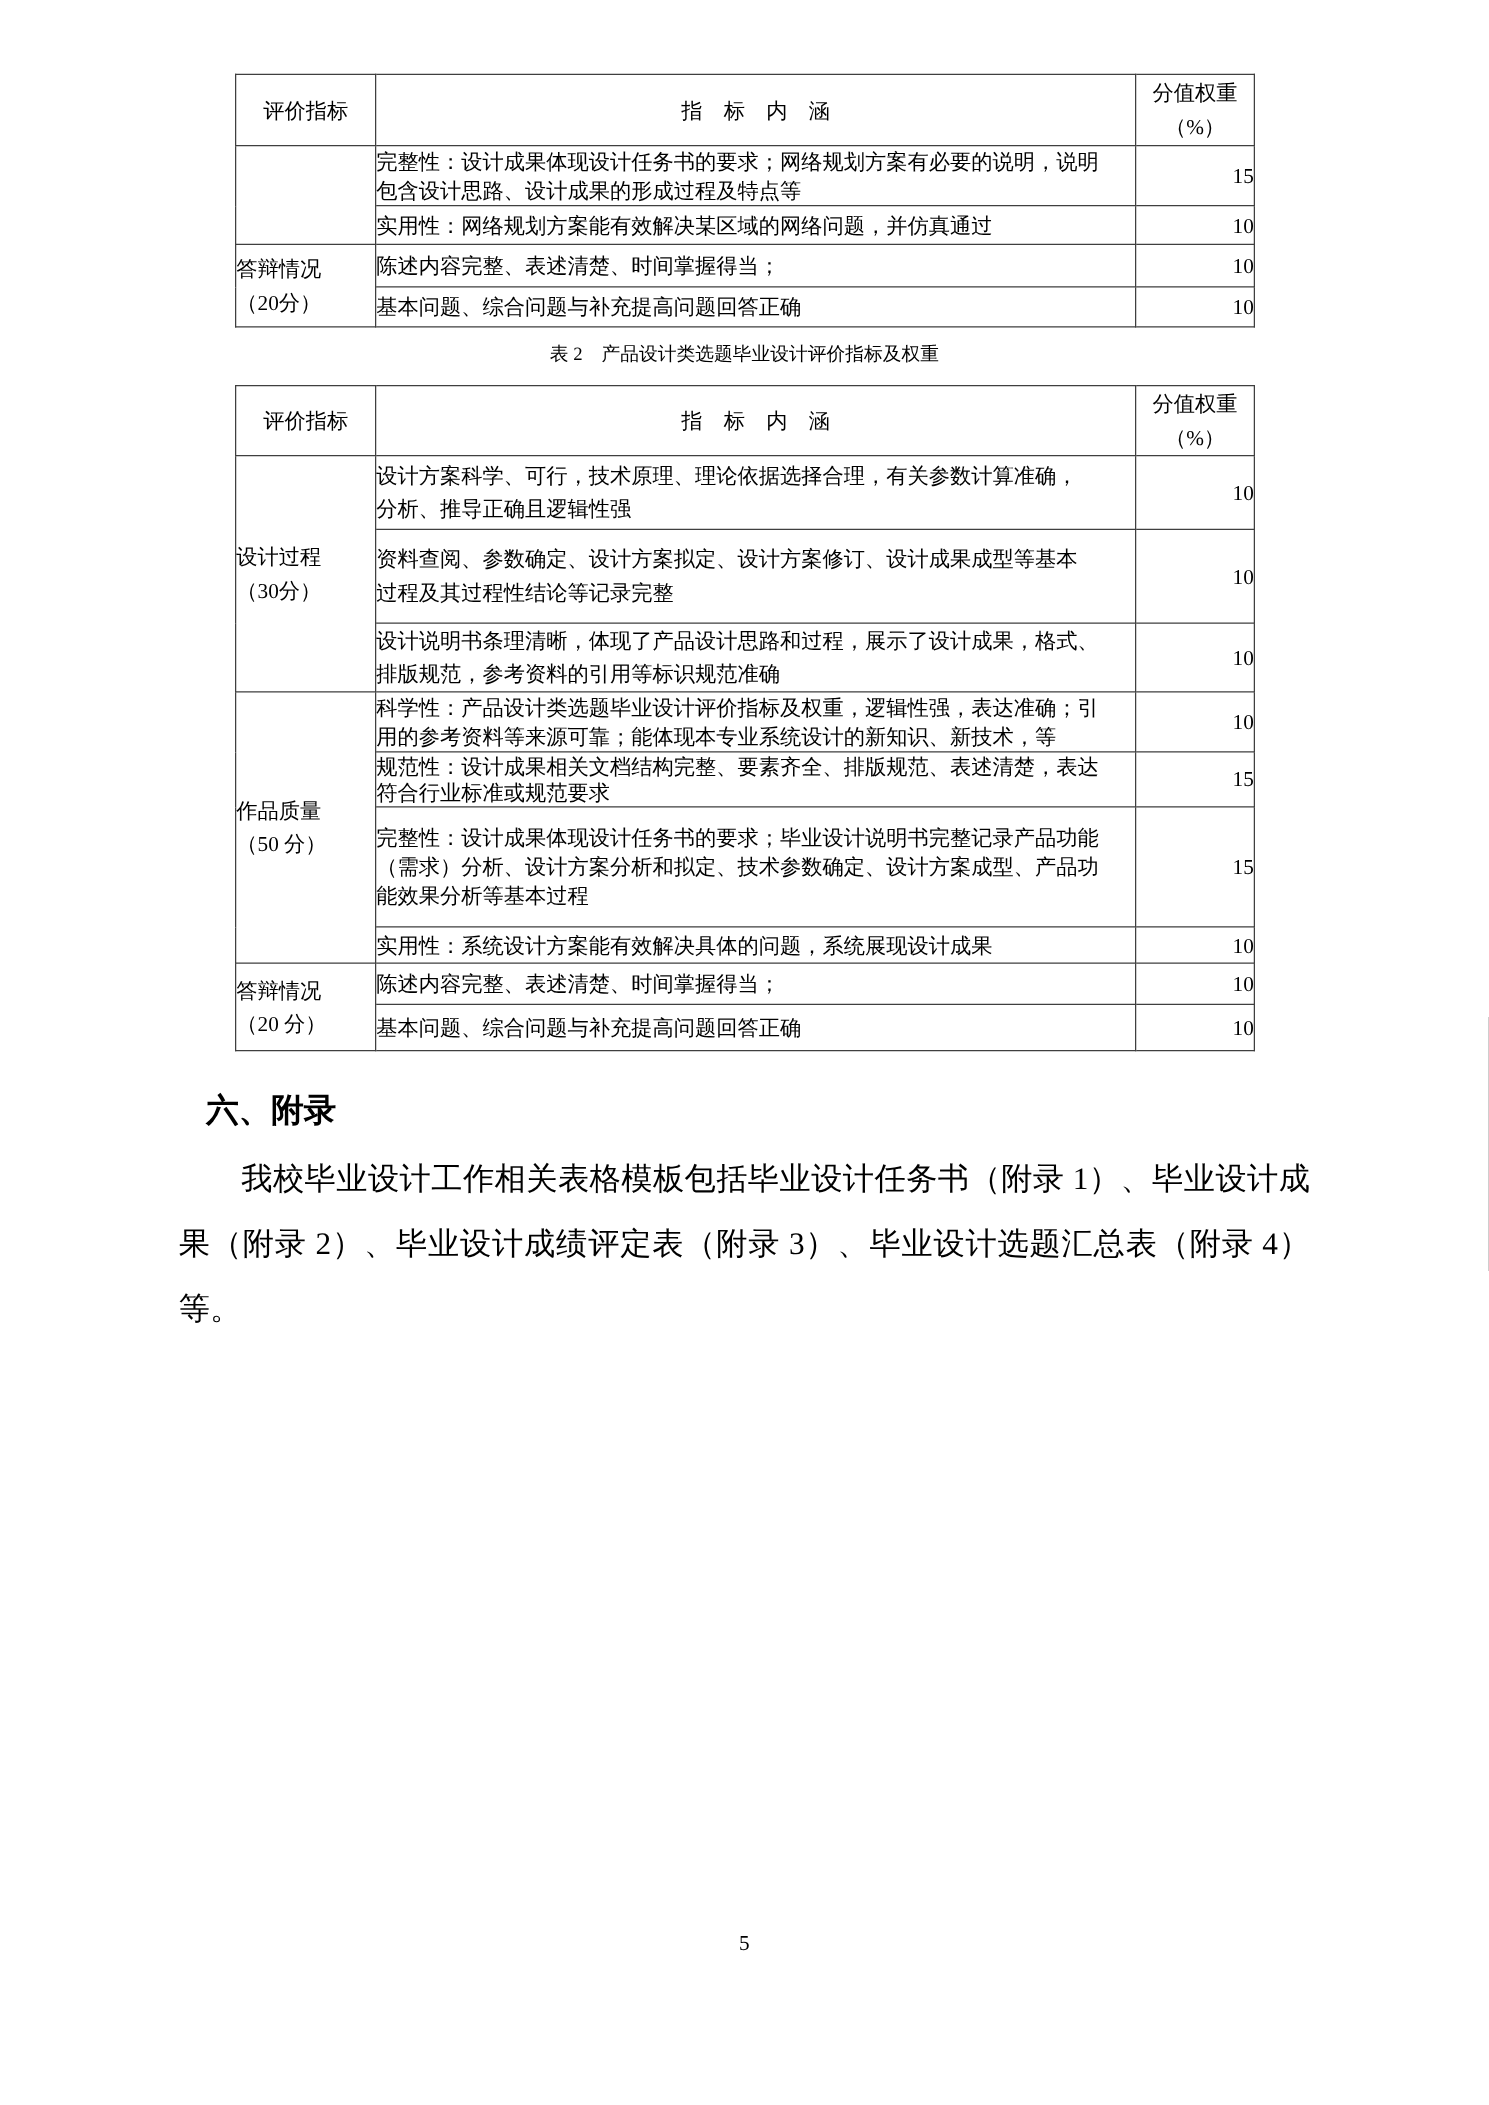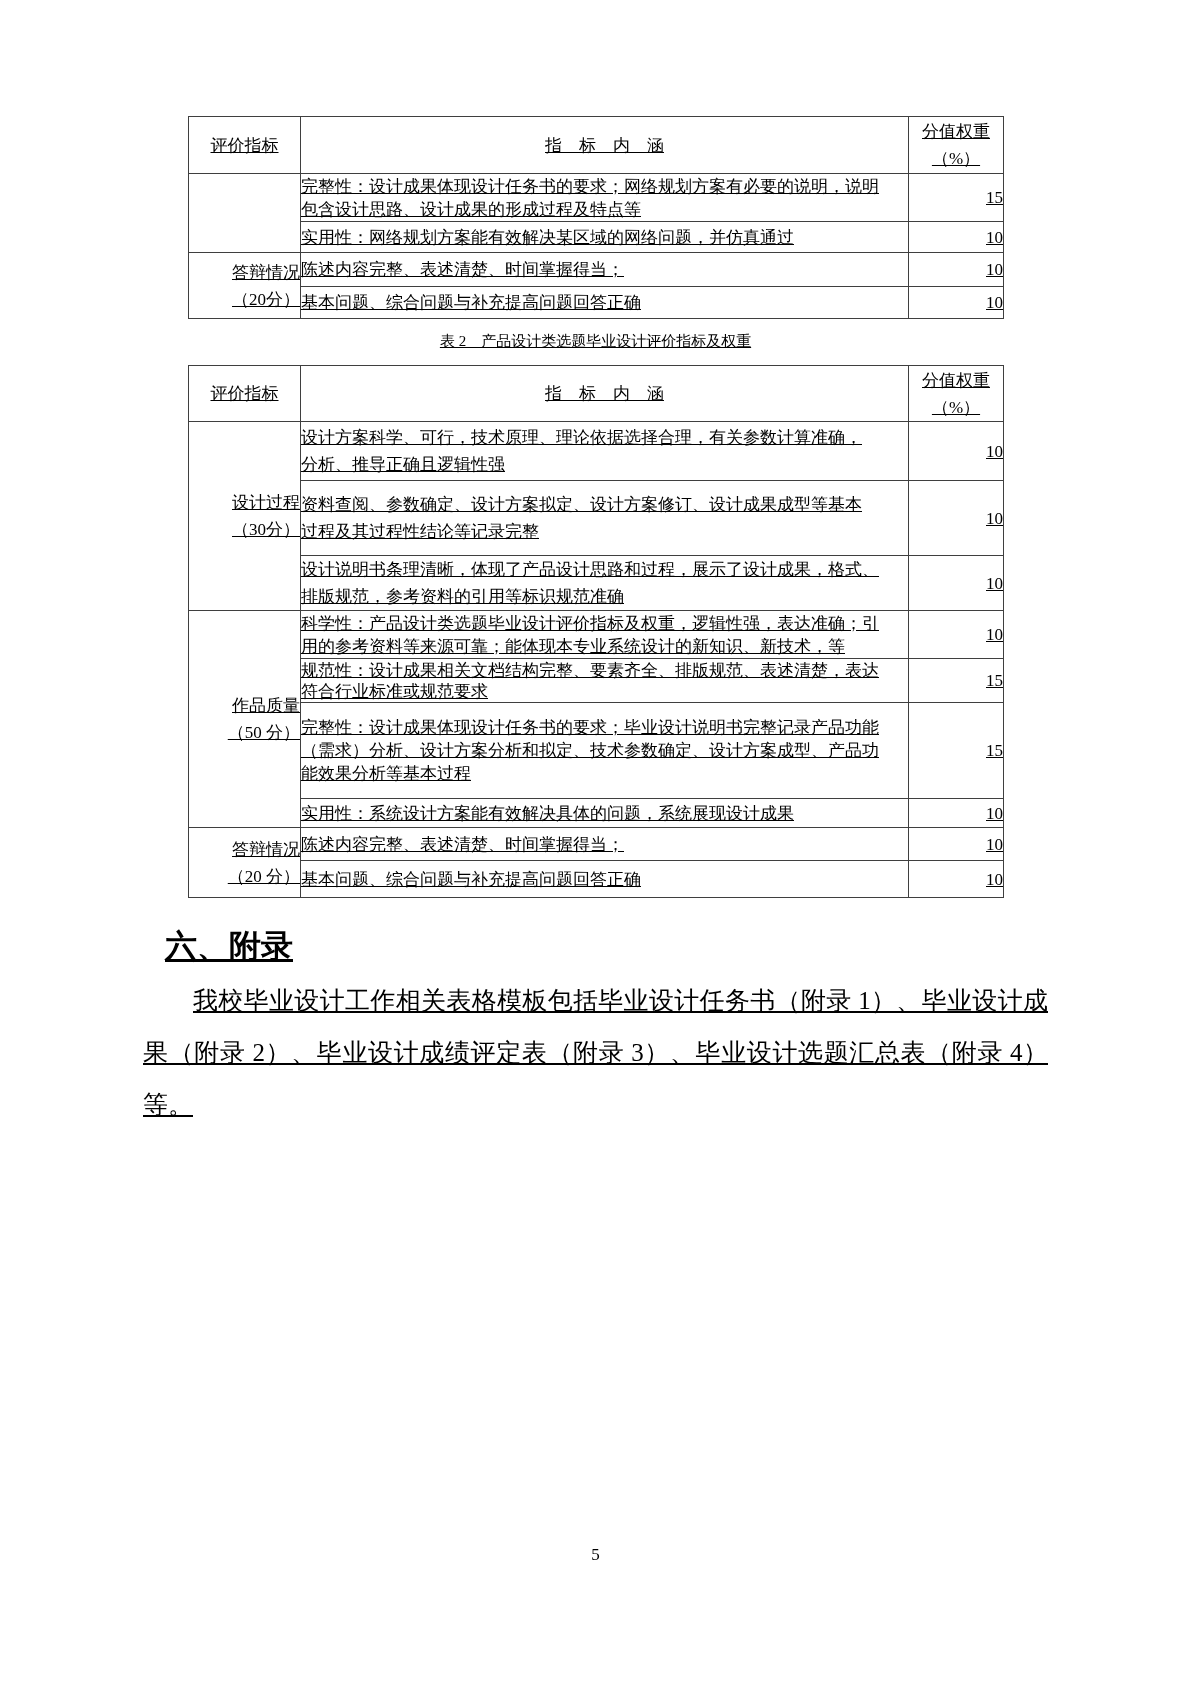--- a/index.html
+++ b/index.html
@@ -5,21 +5,21 @@
   html,body { margin:0; padding:0; background:#888; }
   .page {
     position:relative;
     width:1191px; height:1684px;
     margin:0 auto;
     background:#ffffff;
     font-family:"Liberation Serif","DejaVu Serif",serif;
     color:#000;
     overflow:hidden;
   }
-  .content { padding:116px 143px 0 143px;text-decoration:underline; }
+  .content { padding:59px 143px 0 143px; }
 
   table.eval {
     border-collapse:collapse;
     table-layout:fixed;
     width:815px;
     margin-left:45px;
   }
   table.eval col.c1 { width:112px; }
   table.eval col.c2 { width:608px; }
   table.eval col.c3 { width:95px; }
@@ -30,21 +30,21 @@
     line-height:27px;
     padding:0;
   }
   td.hdr {
     text-align:center;
     font-size:18px;
     white-space:pre-line;
     line-height:26px;
   }
   td.group {
-    text-align:right;
+    text-align:left;
     white-space:pre-line;
     font-size:18px;
     line-height:27px;
   }
   td.cellc {
     text-align:left;
     padding:1px 4px 1px 3px;
     white-space:pre-line;
   }
   td.score { text-align:right; font-size:17px; }
@@ -54,21 +54,21 @@
 
   .caption {
     width:815px;
     margin:10px 0 12px 45px;
     text-align:center;
     font-size:15px;
     line-height:24px;
   }
   .appendix-heading {
     margin:33px 0 14px 22px;
-    font-size:32px;
+    font-size:26px;
     font-weight:bold;
     line-height:30px;
   }
   .appendix-paragraph {
     width:905px;
     font-size:25px;
     line-height:52px;
     text-indent:2em;
     text-align:justify;
     margin:0;

